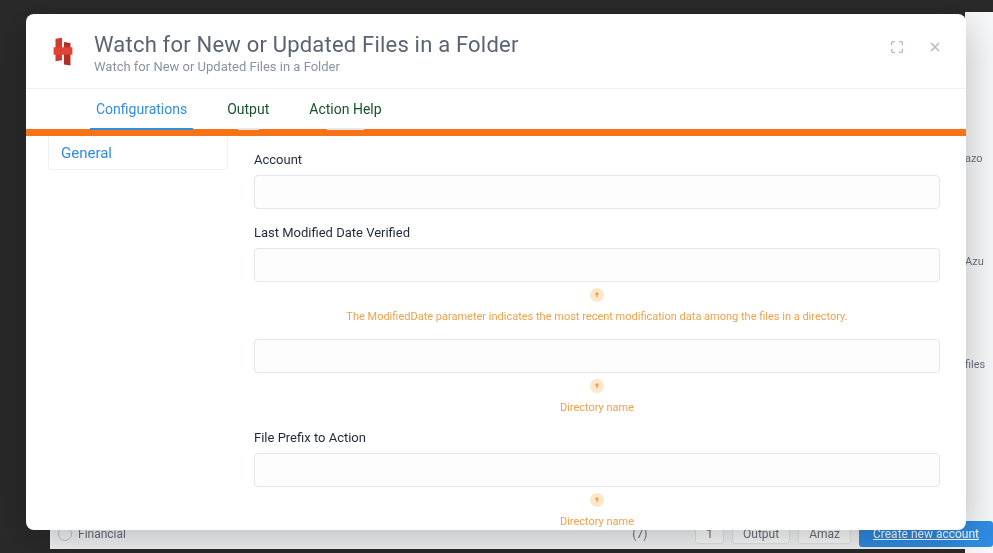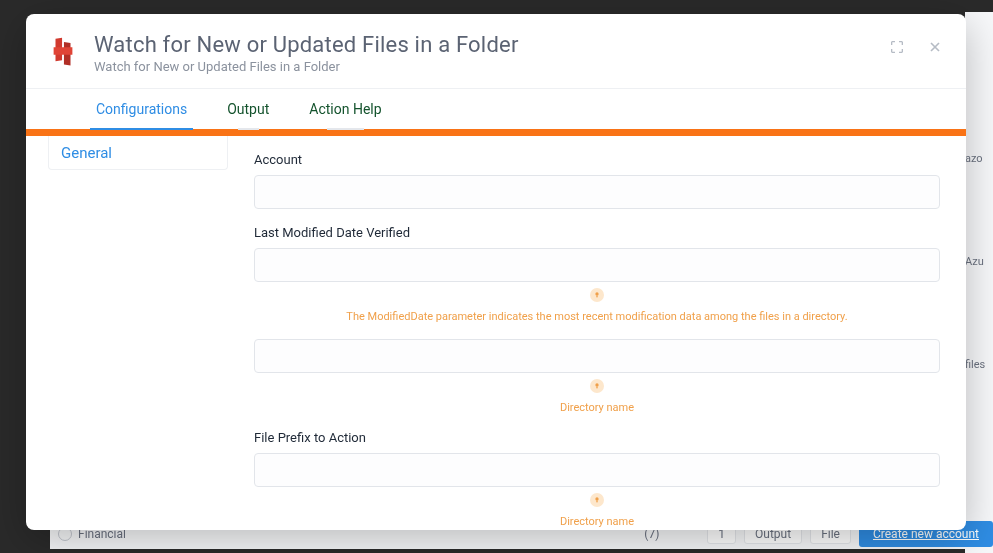--- a/index.html
+++ b/index.html
@@ -224,21 +224,21 @@
       <span>azo</span>
       <span>Azu</span>
       <span>files</span>
     </div>
     <div class="bg-bottom">
       <span class="bg-radio">Financial</span>
       <span style="margin-left:auto"></span>
       <span style="margin-left:80px">(7)</span>
       <span class="bg-chip" style="margin-left:40px">1</span>
       <span class="bg-chip">Output</span>
-      <span class="bg-chip">File</span>
+      <span class="bg-chip">Amaz</span>
       <span class="bg-btn">Create new account</span>
     </div>
   </div>
 
   <div class="modal">
     <div class="modal-header">
       <div class="logo">
         <svg viewBox="0 0 32 32" width="30" height="30">
           <rect x="8" y="4" width="7" height="24" fill="#d13a2f" transform="skewY(-8)"></rect>
           <rect x="17" y="4" width="7" height="24" fill="#b12f26" transform="skewY(8)"></rect>

